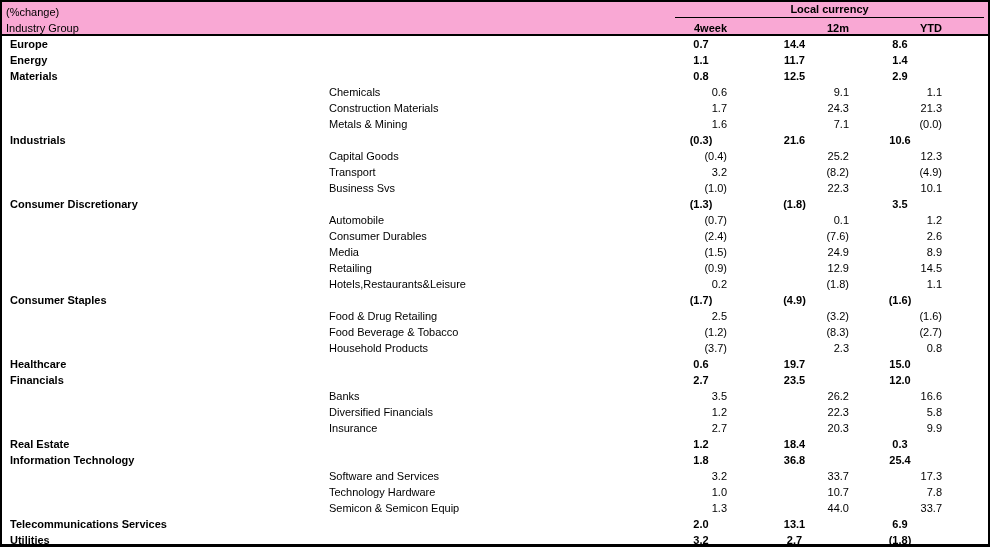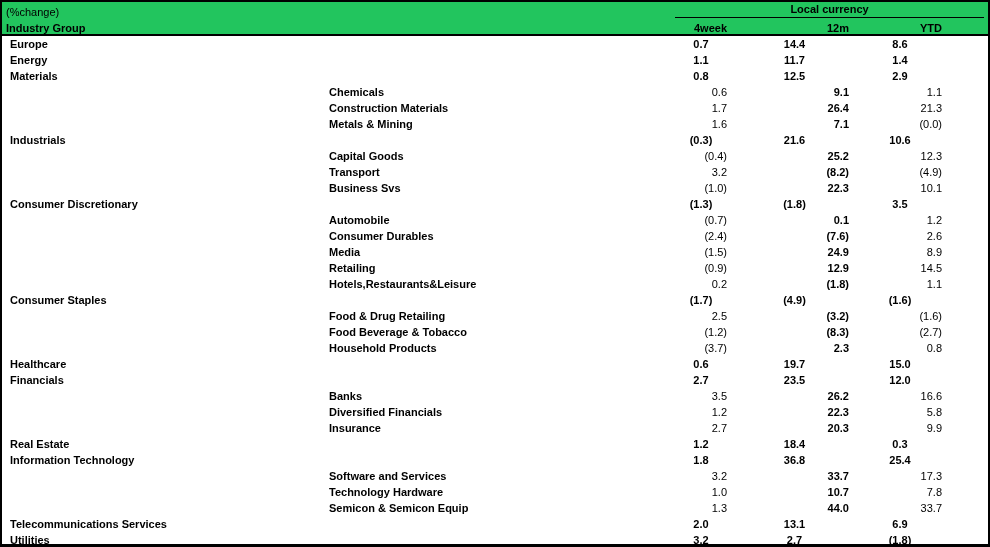--- a/index.html
+++ b/index.html
@@ -23,60 +23,60 @@
     border-collapse: collapse;
     table-layout: fixed;
     width: 990px;
   }
   col.c-label { width: 672px; }
   col.c-v0 { width: 65px; }
   col.c-v1 { width: 118px; }
   col.c-v2 { width: 135px; }
 
   thead th {
-    background: #22c55e;
+    background: #f9a8d4;
     font-weight: normal;
     text-align: left;
     padding: 0;
     vertical-align: bottom;
   }
   thead tr.h1 th { height: 16px; }
   thead tr.h2 th { height: 16px; border-bottom: 2px solid #000000; }
 
   .label-h { padding-left: 4px; }
-  .bold { font-weight: bold; }
+  .bold { font-weight: normal; }
 
   .span-h { position: relative; }
   .span-inner {
     display: block;
     margin-left: 1px;
     margin-right: 8px;
     text-align: center;
     font-weight: bold;
     border-bottom: 1px solid #000000;
     line-height: 15px;
     height: 15px;
   }
 
   th.num, td.num { text-align: right; }
   .col0 { padding-right: 12px; }
-  .col1 { padding-right: 8px; font-weight: bold; }
+  .col1 { padding-right: 8px; }
   .col2 { padding-right: 50px; }
   thead th.num { font-weight: bold; }
 
   tbody td {
     height: 16px;
     line-height: 16px;
     padding-top: 0;
     padding-bottom: 0;
     white-space: nowrap;
     overflow: hidden;
   }
   tbody td.label.group { padding-left: 8px; font-weight: bold; }
-  tbody td.label.sub   { padding-left: 327px; font-weight: bold; }
+  tbody td.label.sub   { padding-left: 327px; font-weight: normal; }
   tbody tr.group td.num { font-weight: bold; text-align: center; }
 </style>
 </head>
 <body>
 
 <div class="table-wrap">
   <table>
     <colgroup>
       <col class="c-label">
         <col class="c-v0">
@@ -118,21 +118,21 @@
         </tr>
         <tr>
           <td class="label sub">Chemicals</td>
           <td class="num col0">0.6</td>
           <td class="num col1">9.1</td>
           <td class="num col2">1.1</td>
         </tr>
         <tr>
           <td class="label sub">Construction Materials</td>
           <td class="num col0">1.7</td>
-          <td class="num col1">26.4</td>
+          <td class="num col1">24.3</td>
           <td class="num col2">21.3</td>
         </tr>
         <tr>
           <td class="label sub">Metals &amp; Mining</td>
           <td class="num col0">1.6</td>
           <td class="num col1">7.1</td>
           <td class="num col2">(0.0)</td>
         </tr>
         <tr class="group">
           <td class="label group">Industrials</td>

